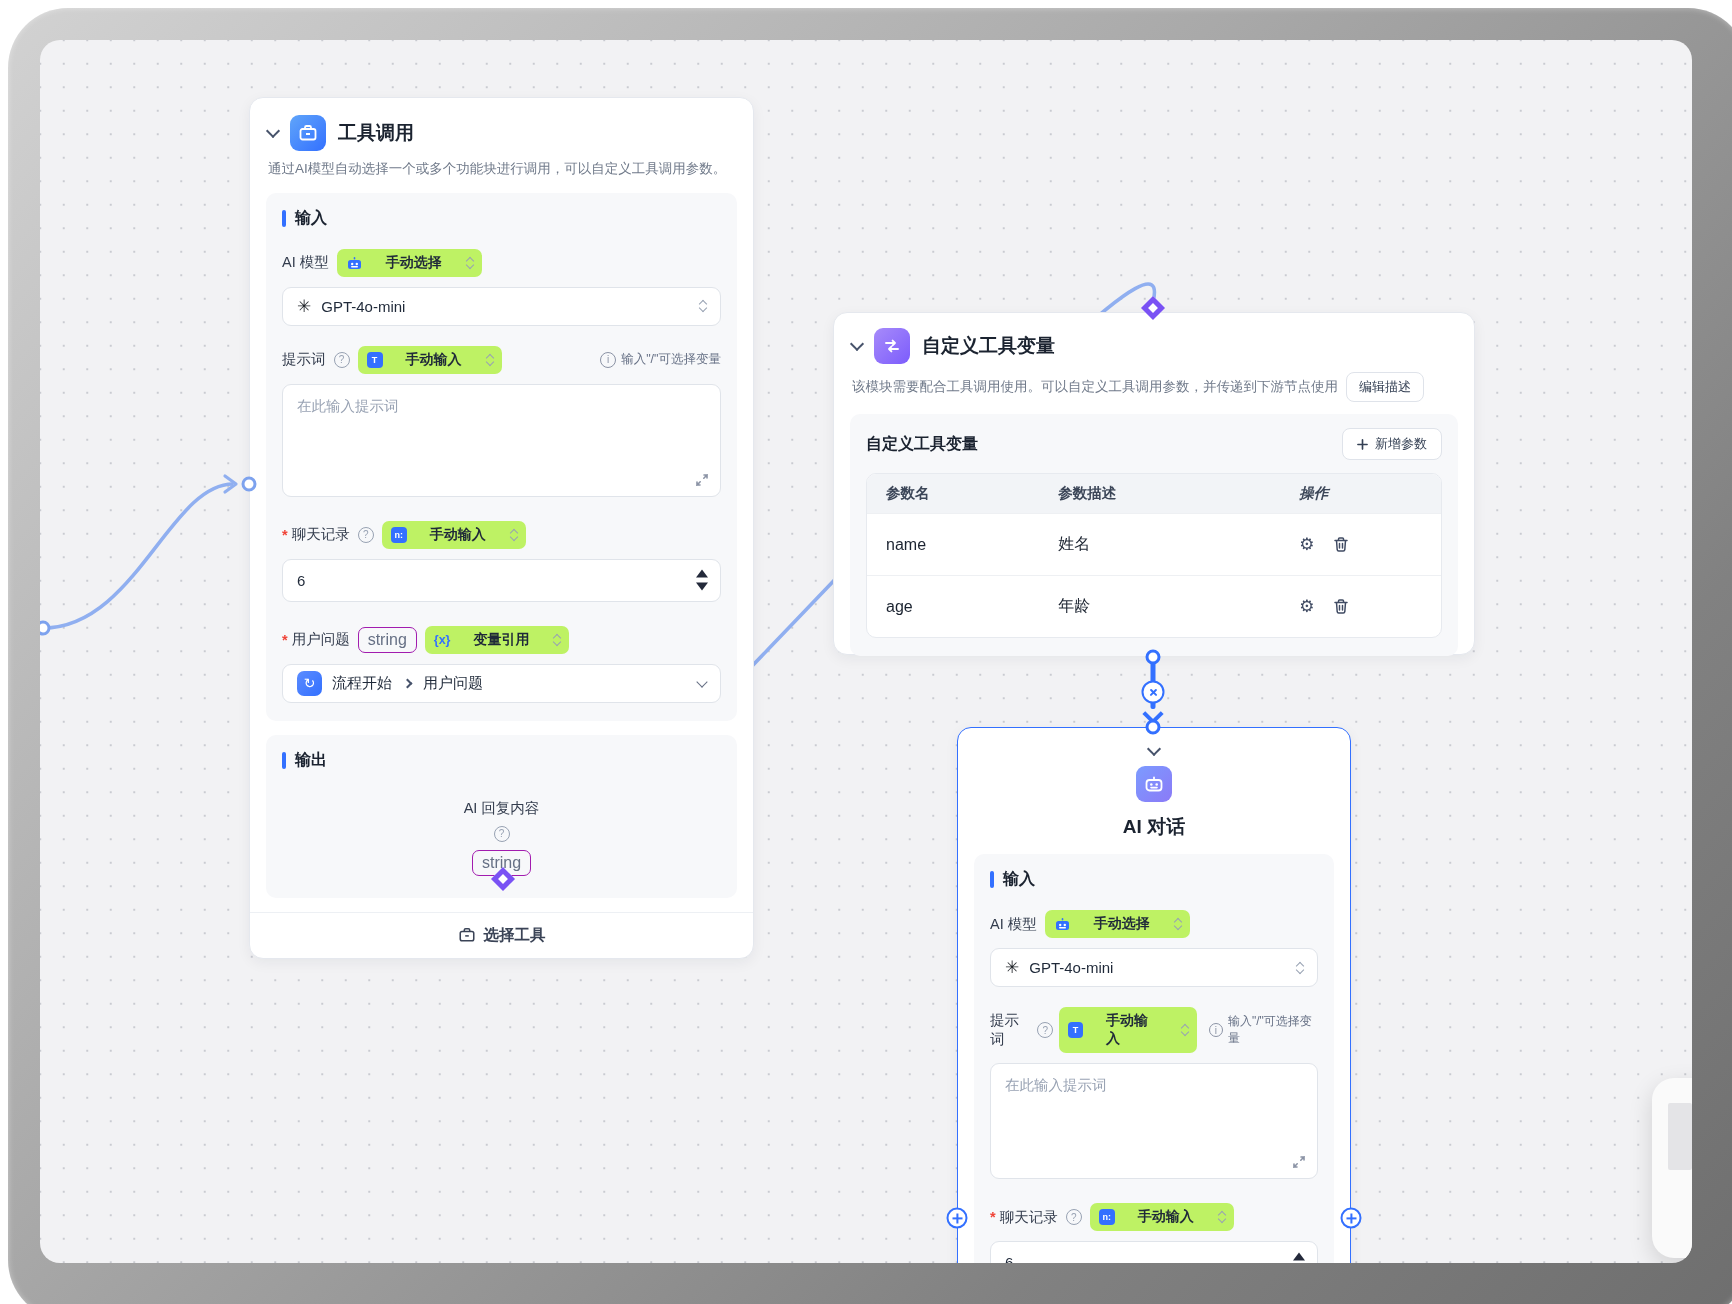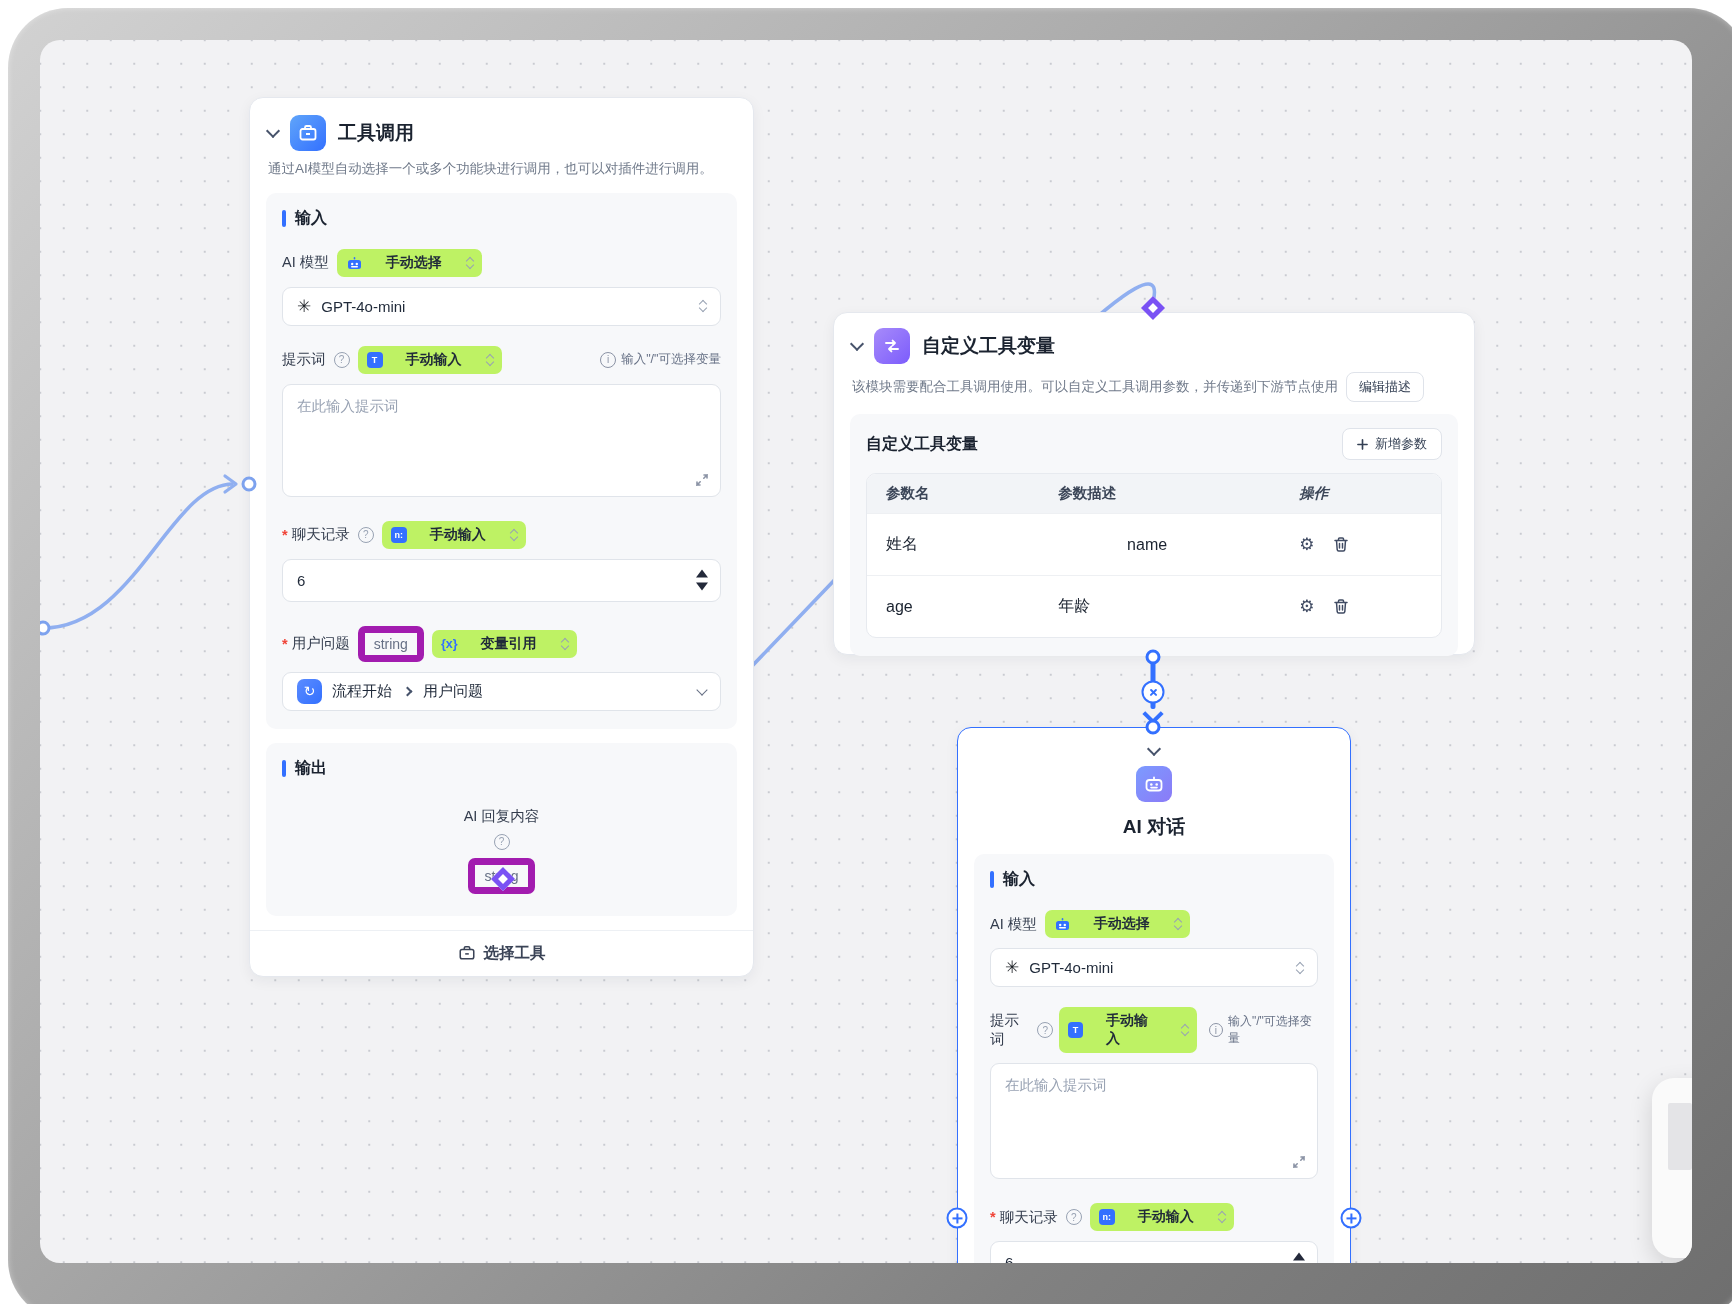--- a/index.html
+++ b/index.html
@@ -49,22 +49,22 @@
 
   .badge { display:inline-flex; align-items:center; gap:23px; background:#bef264; border-radius:7px;
     padding:5px 9px; font-size:14px; font-weight:600; color:#1f2939; cursor:pointer;justify-content:space-between; }
   .updown { display:flex; flex-direction:column; gap:2px; margin-left:2px; }
   .updown i { width:6px; height:6px; border-right:1.6px solid #98a2b3; border-bottom:1.6px solid #98a2b3; }
   .updown i.u { transform:rotate(-135deg); margin-bottom:-2px; }
   .updown i.d { transform:rotate(45deg); margin-top:-2px; }
   .mini-sq { width:16px; height:16px; border-radius:4px; background:#3370ff; color:#fff; font-size:9px;
     font-weight:700; display:inline-flex; align-items:center; justify-content:center; }
   .glyph-blue { color:#3370ff; font-weight:700; font-size:12.5px; }
-  .tag { background:#f7f8fa; border:7px solid #a21caf; border-radius:7px; padding:3px 9px;
-    font-size:14px; color:#667085; }
+  .tag { background:#f7f8fa; border:1px solid #a21caf; border-radius:7px; padding:3px 9px;
+    font-size:16px; color:#667085; }
 
   .select { margin-top:10px; height:39px; background:#fff; border:1px solid #e0e4ea; border-radius:9px;
     display:flex; align-items:center; gap:10px; padding:0 14px; font-size:15px; color:#1f2939; cursor:pointer; }
   .openai { font-size:17px; color:#1f2328; line-height:1; }
   .flow-ic { width:25px; height:25px; border-radius:7px; background:linear-gradient(135deg,#5b8cff,#3370ff);
     color:#fff; font-size:14px; display:flex; align-items:center; justify-content:center; }
   .sep-chev { width:7px; height:7px; border-right:2px solid #47536b; border-top:2px solid #47536b;
     transform:rotate(45deg); margin:0 2px; }
   .dchev { width:8px; height:8px; border-right:1.8px solid #667085; border-bottom:1.8px solid #667085;
     transform:rotate(45deg); margin-top:-3px; }
@@ -150,21 +150,21 @@
       <span class="chev"></span>
       <span class="node-icon grad-blue">
         <svg width="20" height="20" viewBox="0 0 20 20" fill="none" stroke="#fff" stroke-width="1.8">
           <rect x="2.5" y="6" width="15" height="10.5" rx="2"></rect>
             <path d="M7 6V4.5A1.5 1.5 0 0 1 8.5 3h3A1.5 1.5 0 0 1 13 4.5V6"></path>
             <path d="M8 11h4"></path>
         </svg>
       </span>
       <span class="node-title">工具调用</span>
     </div>
-    <div class="node-desc">通过AI模型自动选择一个或多个功能块进行调用，也可以对插件进行调用。</div>
+    <div class="node-desc">通过AI模型自动选择一个或多个功能块进行调用，可以自定义工具调用参数。</div>
 
     <div class="panel">
       <div class="sec-title">
           <span class="sec-bar"></span>
         <span>输入</span>
         </div>
 
       <div class="frow">
         <span class="lbl">AI 模型</span>
         <span class="badge">
@@ -316,22 +316,22 @@
         </button>
       </div>
 
       <div class="tbl">
         <div class="trow th">
           <div class="c c1">参数名</div>
           <div class="c c2">参数描述</div>
           <div class="c c3">操作</div>
         </div>
         <div class="trow td">
+          <div class="c c1">name</div>
           <div class="c c2">姓名</div>
-          <div class="c c1">name</div>
           <div class="c c3 ops">
             <span class="gear">⚙</span>
             <span class="icbtn">
               <svg width="16" height="17" viewBox="0 0 16 17" fill="none" stroke="#404b63" stroke-width="1.5" stroke-linecap="round">
                 <path d="M2 4.5h12M5.5 4.5V3a1 1 0 0 1 1-1h3a1 1 0 0 1 1 1v1.5M3.5 4.5l.7 9.2a1.5 1.5 0 0 0 1.5 1.3h4.6a1.5 1.5 0 0 0 1.5-1.3l.7-9.2M6.5 7.5v4.5M9.5 7.5v4.5"></path>
               </svg>
               </span>
           </div>
         </div>
         <div class="trow td">

